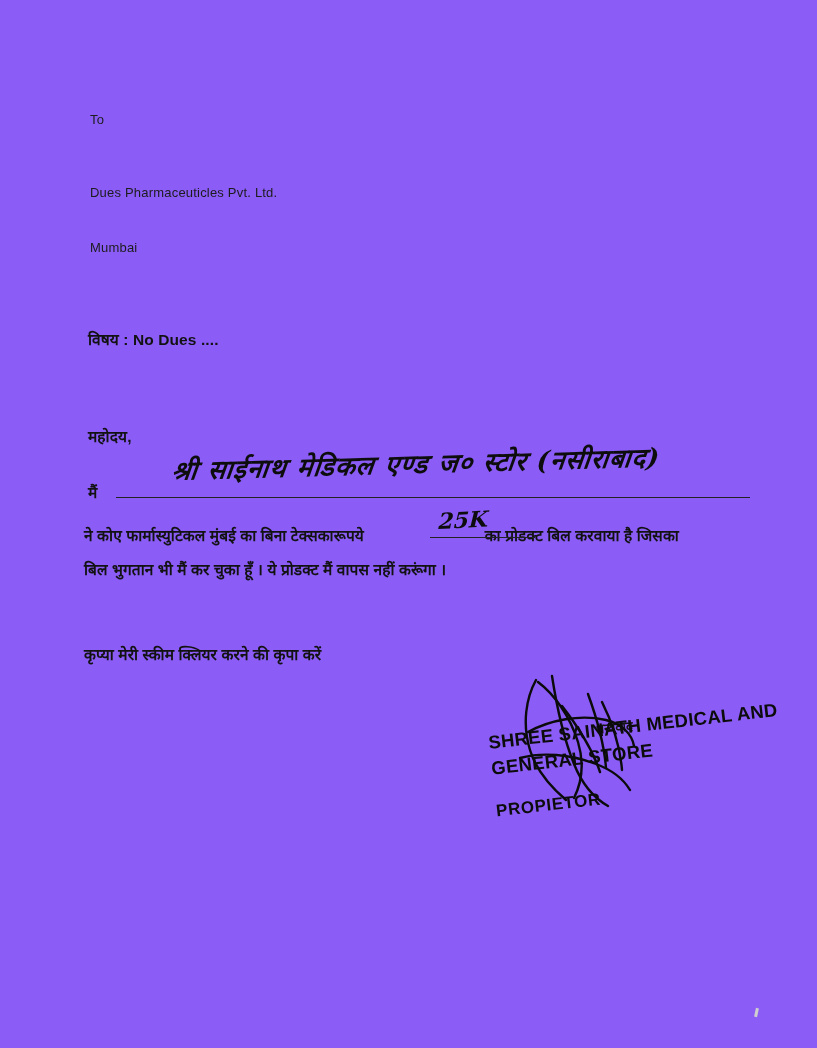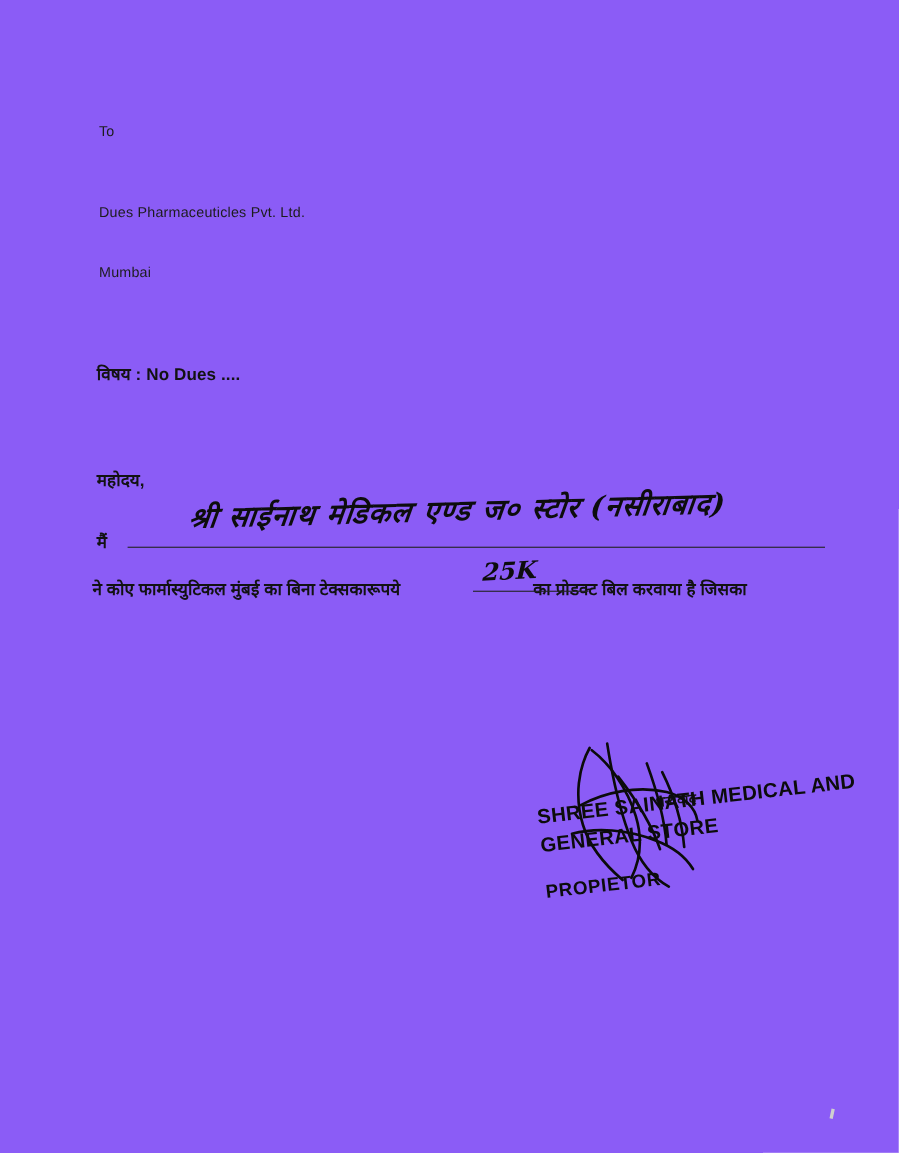--- a/index.html
+++ b/index.html
@@ -177,21 +177,23 @@
   <div class="tx dev" id="body-line-1">
     <span>ने कोए फार्मास्युटिकल मुंबई का बिना टेक्सकारूपये</span>
     <span style="display:inline-block;width:112px"></span>
     <span>का प्रोडक्ट बिल करवाया है जिसका</span>
   </div>
 
   <div class="ruleline" id="rule2"></div>
 
   <div class="hand" id="hand-amount">25K</div>
 
-
+  <div class="tx dev" id="body-line-2">बिल भुगतान भी मैं कर चुका हूँ । ये प्रोडक्ट मैं वापस नहीं करूंगा ।</div>
+
+  <div class="tx dev" id="body-line-3">कृप्या मेरी स्कीम क्लियर करने की कृपा करें</div>
 
   <div id="thanks">धन्यवाद</div>
 
   <svg id="signature" viewBox="0 0 170 150">
     <g fill="none" stroke="#0b0b0b" stroke-width="2.4" stroke-linecap="round">
       <path d="M36 8 C26 26, 22 52, 30 78 C36 98, 52 116, 66 128"></path>
       <path d="M38 10 C54 22, 70 44, 78 70 C84 90, 82 110, 74 126"></path>
       <path d="M52 4 C56 30, 62 62, 74 92 C82 112, 94 126, 108 134"></path>
       <path d="M28 60 C50 48, 80 42, 106 48 C122 52, 132 62, 134 74"></path>
       <path d="M62 34 C76 52, 92 76, 100 100"></path>

